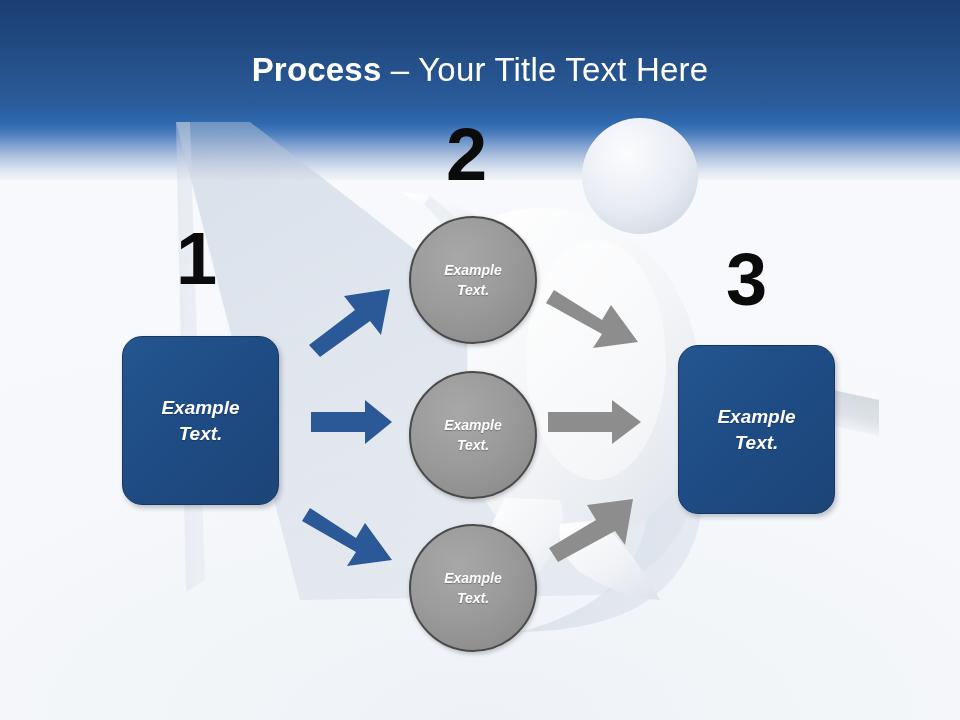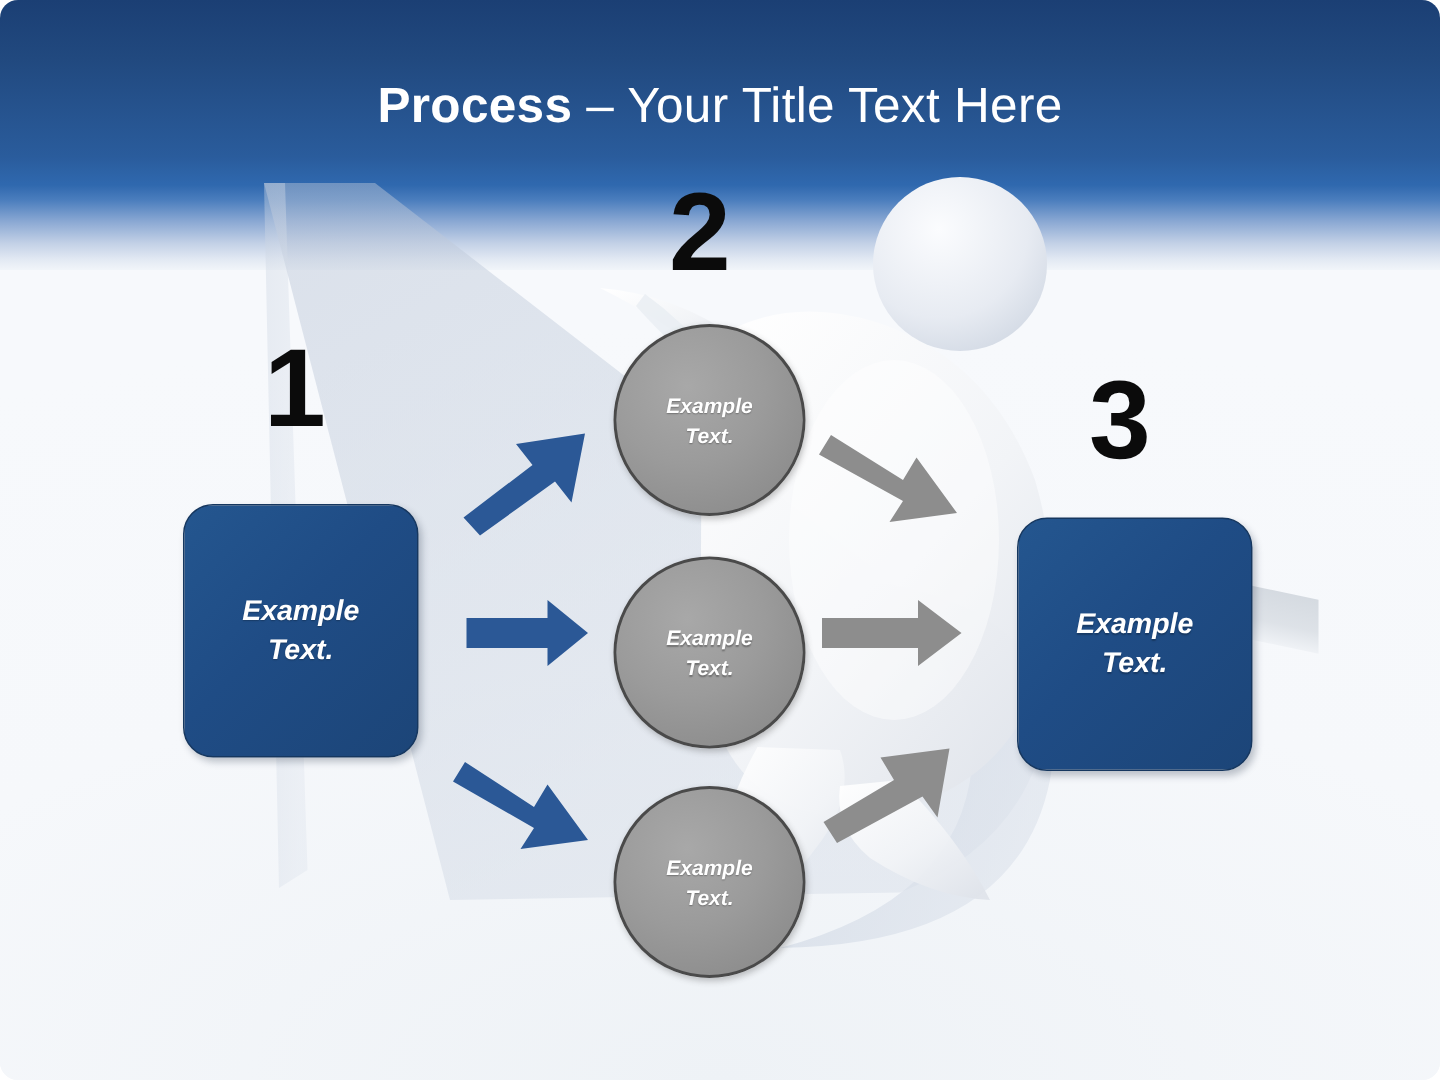--- a/index.html
+++ b/index.html
@@ -7,21 +7,20 @@
     padding: 0;
     background: #ffffff;
   }
   #slide {
     position: relative;
     width: 960px;
     height: 720px;
     overflow: hidden;
     font-family: "Liberation Sans", sans-serif;
     background: #f4f7fa;
-    border-radius: 12px;
   }
 
   
   .bg-base {
     position: absolute;
     inset: 0;
     background:
       radial-gradient(120% 70% at 50% 100%, #eef2f6 0%, #f6f8fb 55%, #f7f9fc 100%);
   }
 

